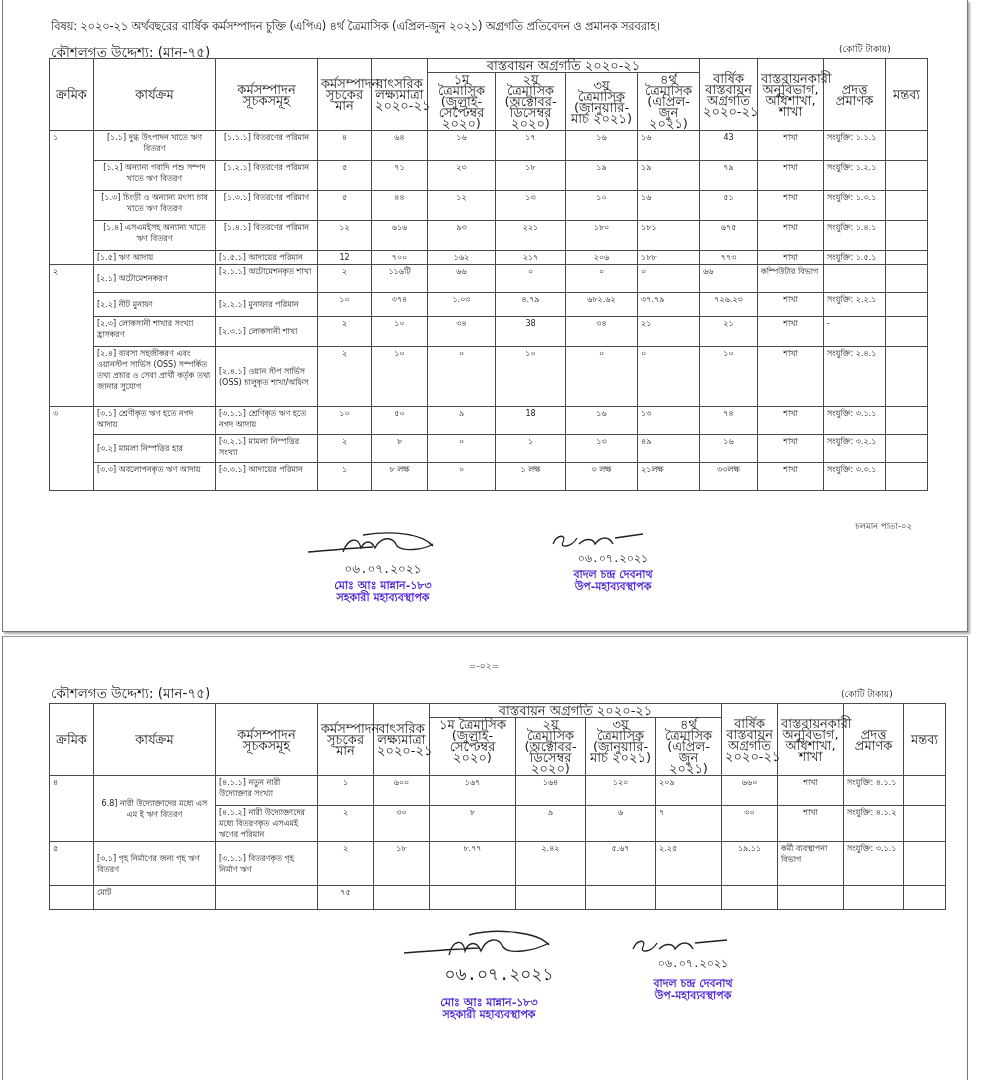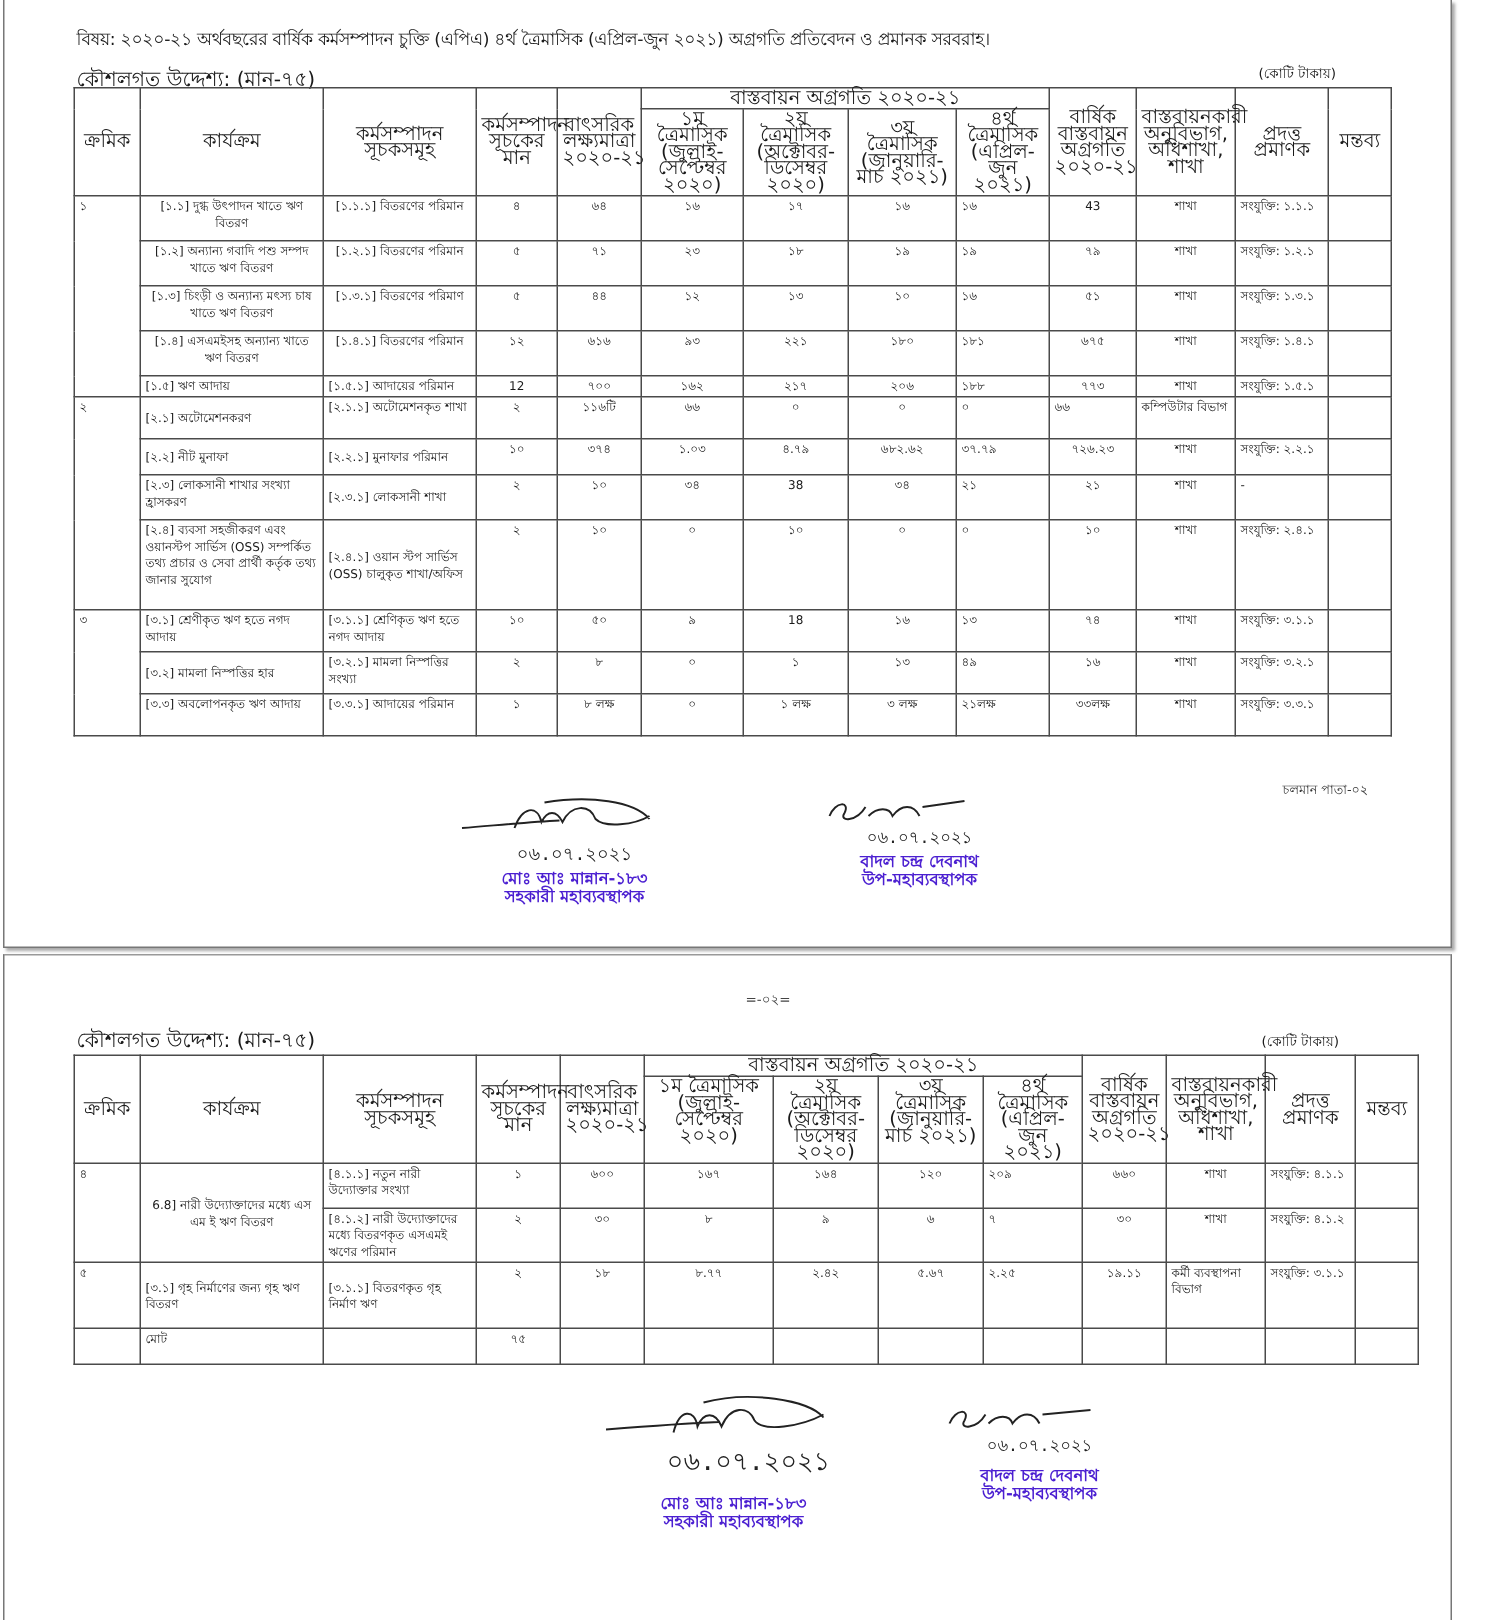--- a/index.html
+++ b/index.html
@@ -8,21 +8,21 @@
 
   .page { position: absolute; background: #fff; box-sizing: border-box; }
   .page1 { left: 2px; top: 0; width: 966px; height: 632px;
            border: 1px solid #777; border-top: none; box-shadow: 2px 2px 2px #aaa; padding-left: 47px; }
   .page2 { left: 2px; top: 636px; width: 966px; height: 444px;
            border-left: 1px solid #777; border-right: 1px solid #777; border-top: 1px solid #999; }
 
   .subject { position: absolute; left: 48px; top: 18px; font-size: 11.5px; letter-spacing: -0.2px; }
   .objective { position: absolute; left: 48px; font-size: 13.5px; }
   .unit { position: absolute; font-size: 9px; }
-  .pagenum { position: absolute; font-size: 9px; color: #444; margin-left: 28px; }
+  .pagenum { position: absolute; font-size: 9px; color: #444; }
   .continued { position: absolute; font-size: 8.5px; color: #333; }
 
   table.grid { position: absolute; border-collapse: collapse; table-layout: fixed; }
   table.grid td, table.grid th { border: 1px solid #4a4a4a; font-size: 8px; line-height: 11px;
            padding: 1px 3px; vertical-align: top; font-weight: normal; }
   table.grid th { text-align: center; vertical-align: middle; font-size: 13px; }
   td.c { text-align: center; }
   td.cm { text-align: center; vertical-align: middle; }
   td.l { text-align: left; }
   td.small { font-size: 6.5px; line-height: 8px; }

